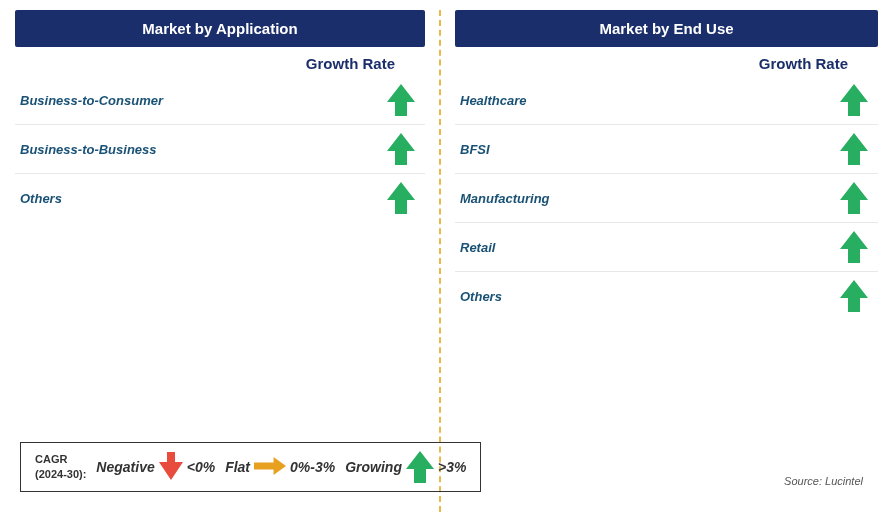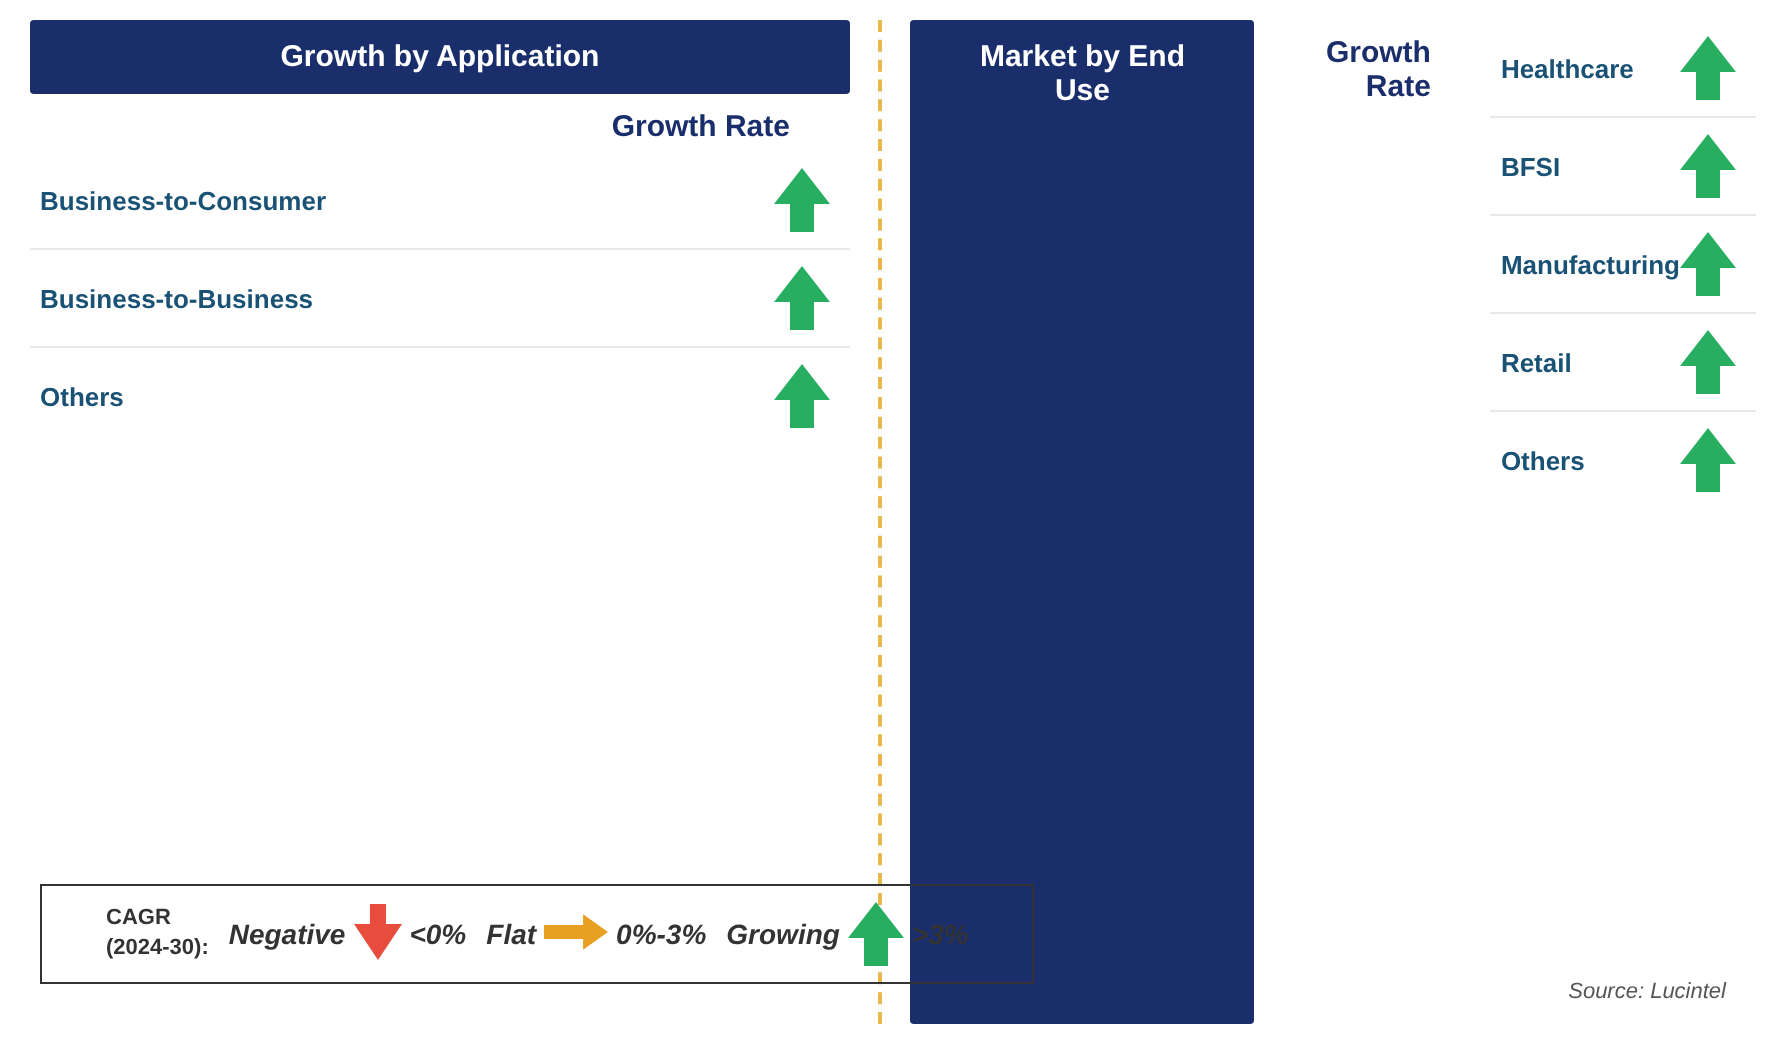--- a/index.html
+++ b/index.html
@@ -31,21 +31,21 @@
     .dashed-line {
       width: 2px;
       height: 100%;
       border-left: 2px dashed #e8b84b;
       position: absolute;
       top: 0;
     }
     .right-panel {
       flex: 1;
       display: flex;
-      flex-direction: row;
+      flex-direction: column;
     }
     .section-header {
       background: #1a2e6c;
       color: #ffffff;
       text-align: center;
       padding: 10px 20px;
       font-size: 15px;
       font-weight: bold;
       border-radius: 2px;
     }
@@ -80,21 +80,21 @@
     }
     .green-arrow-up svg {
       width: 28px;
       height: 32px;
     }
     .legend-box {
       position: absolute;
       bottom: 30px;
       left: 20px;
       border: 1px solid #333;
-      padding: 8px 32px;
+      padding: 8px 14px;
       display: flex;
       align-items: center;
       gap: 10px;
       font-size: 11px;
     }
     .legend-cagr {
       font-weight: bold;
       color: #333;
       font-size: 11px;
       line-height: 1.4;
@@ -113,37 +113,38 @@
     .red-arrow-down svg {
       width: 24px;
       height: 28px;
     }
     .orange-arrow-right svg {
       width: 32px;
       height: 20px;
     }
     .source-text {
       position: absolute;
-      bottom: 20px;
+      bottom: 35px;
       right: 30px;
       font-size: 11px;
       color: #555;
       font-style: italic;
     }
     .items-container {
       flex: 1;
+      font-style: italic;
     }
   </style>
 </head>
 <body>
 
 <div class="main-container">
 
   <div class="left-panel">
-    <div class="section-header">Growth by Application</div>
+    <div class="section-header">Market by Application</div>
     <div class="growth-rate-label">Growth Rate</div>
     <div class="items-container">
 
     <div class="item-row">
           <div class="item-label">Business-to-Consumer</div>
           <div class="green-arrow-up">
             <svg viewBox="0 0 28 32" xmlns="http://www.w3.org/2000/svg">
       <polygon points="14,0 28,18 20,18 20,32 8,32 8,18 0,18" fill="#27ae60"></polygon>
     </svg>
           </div>

